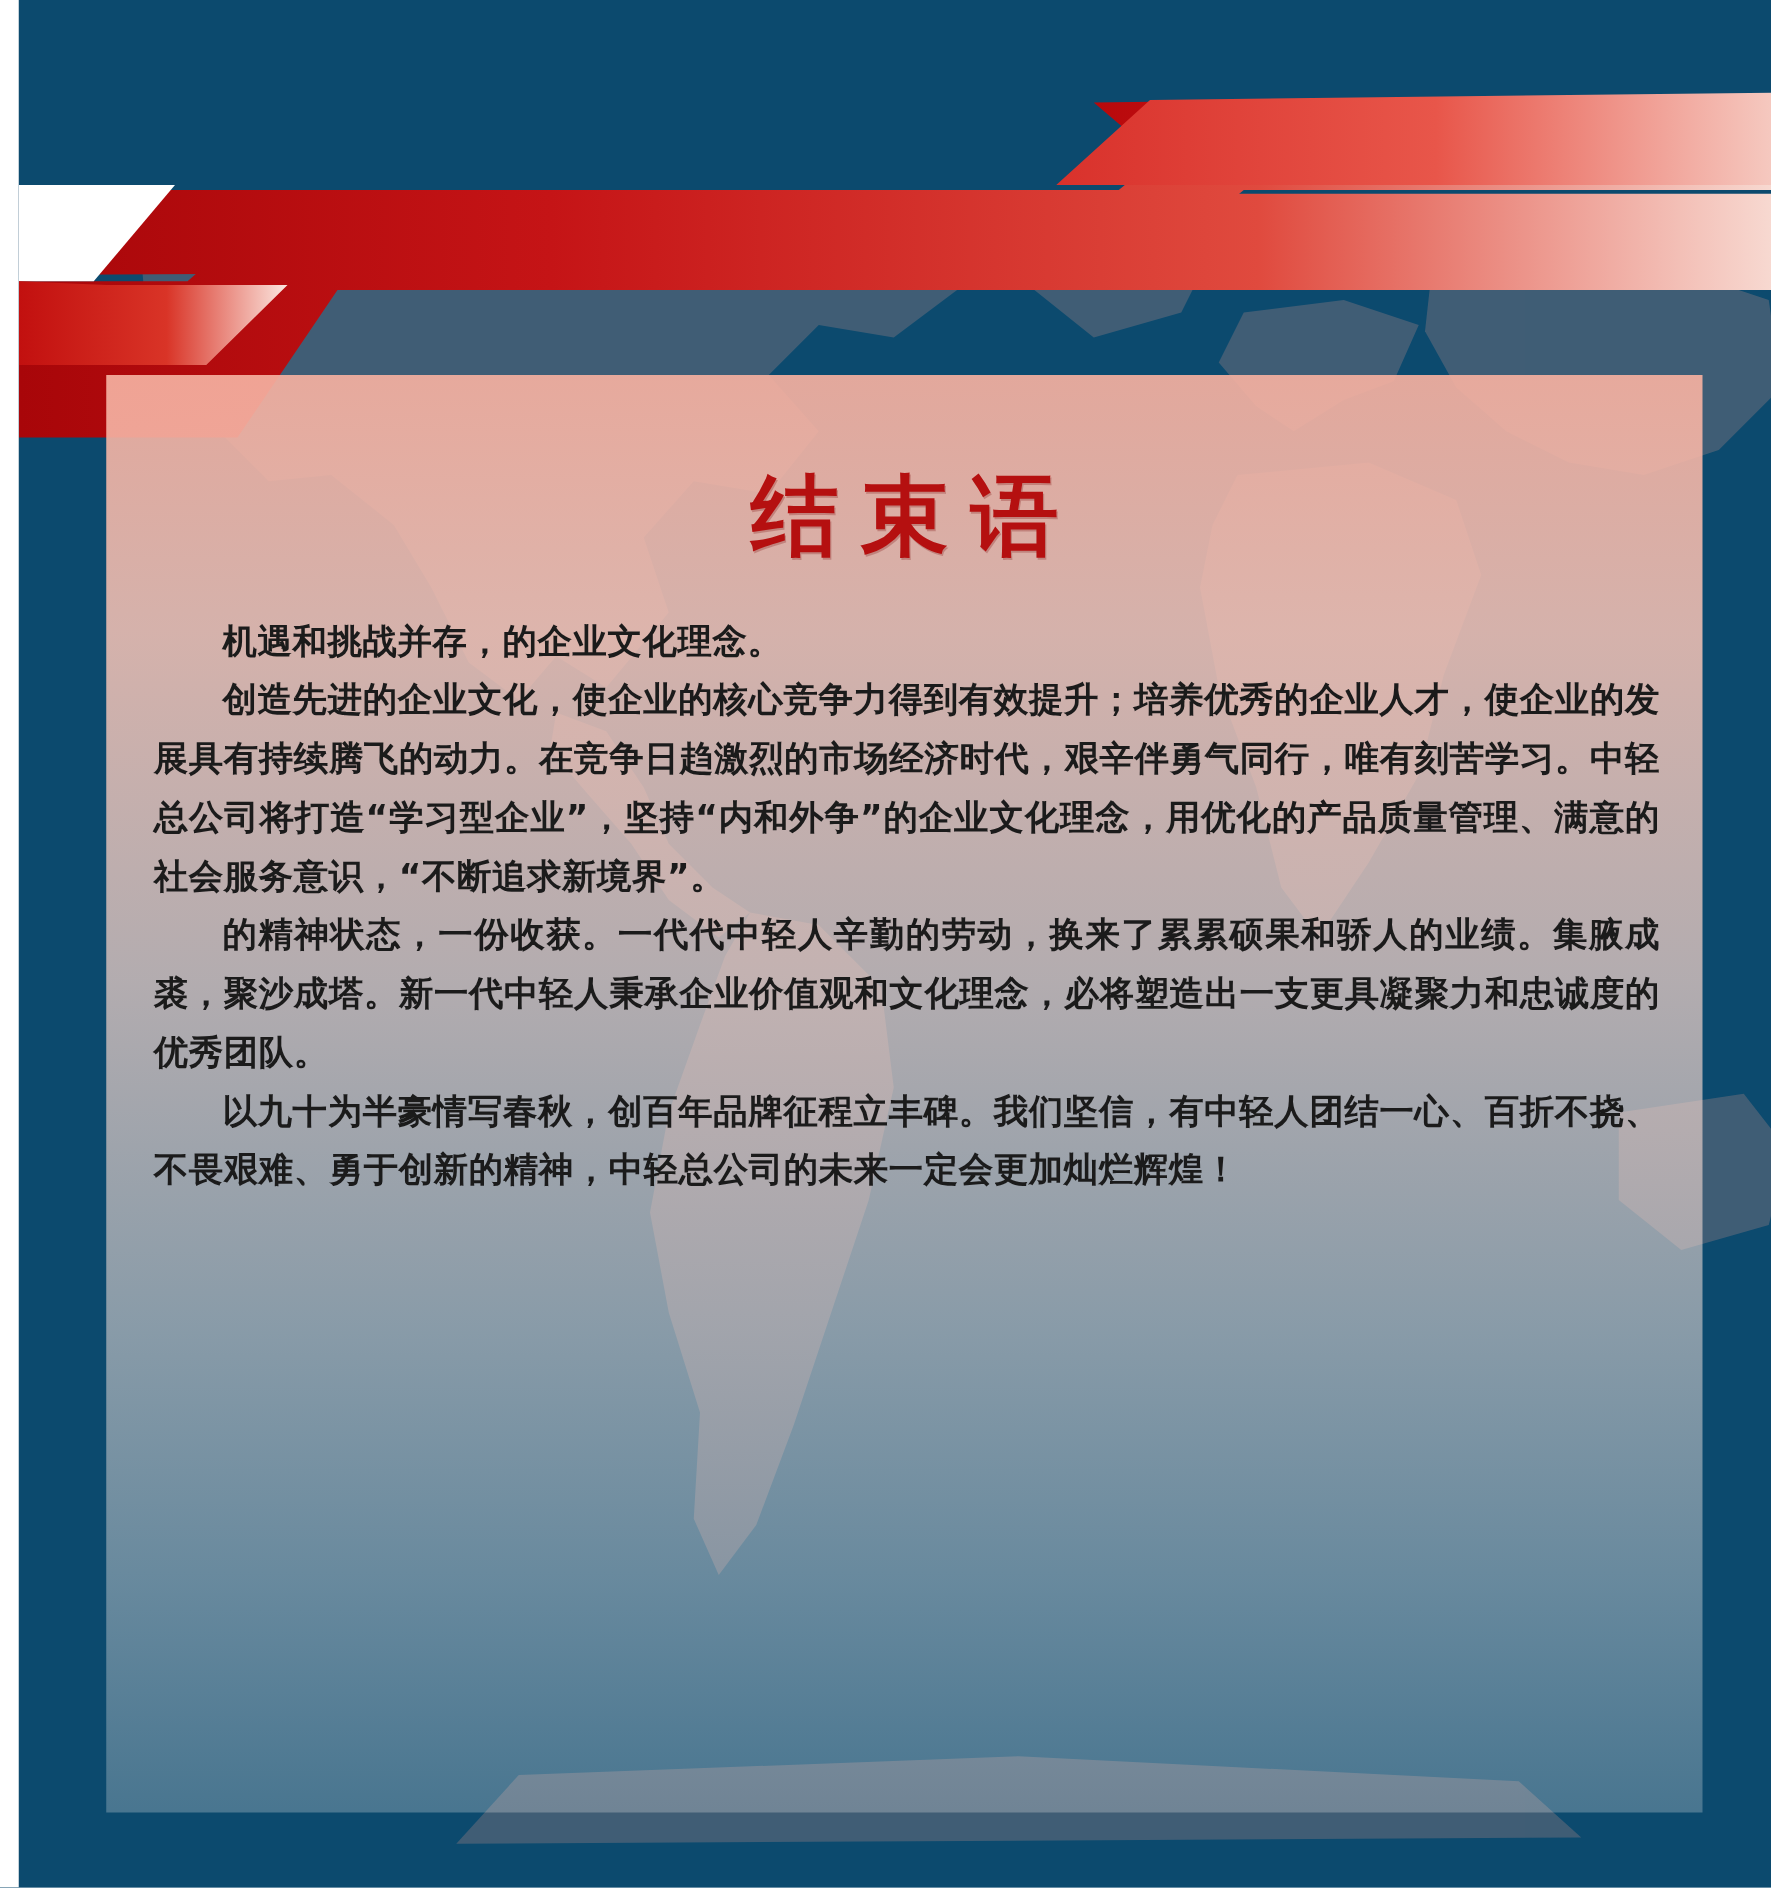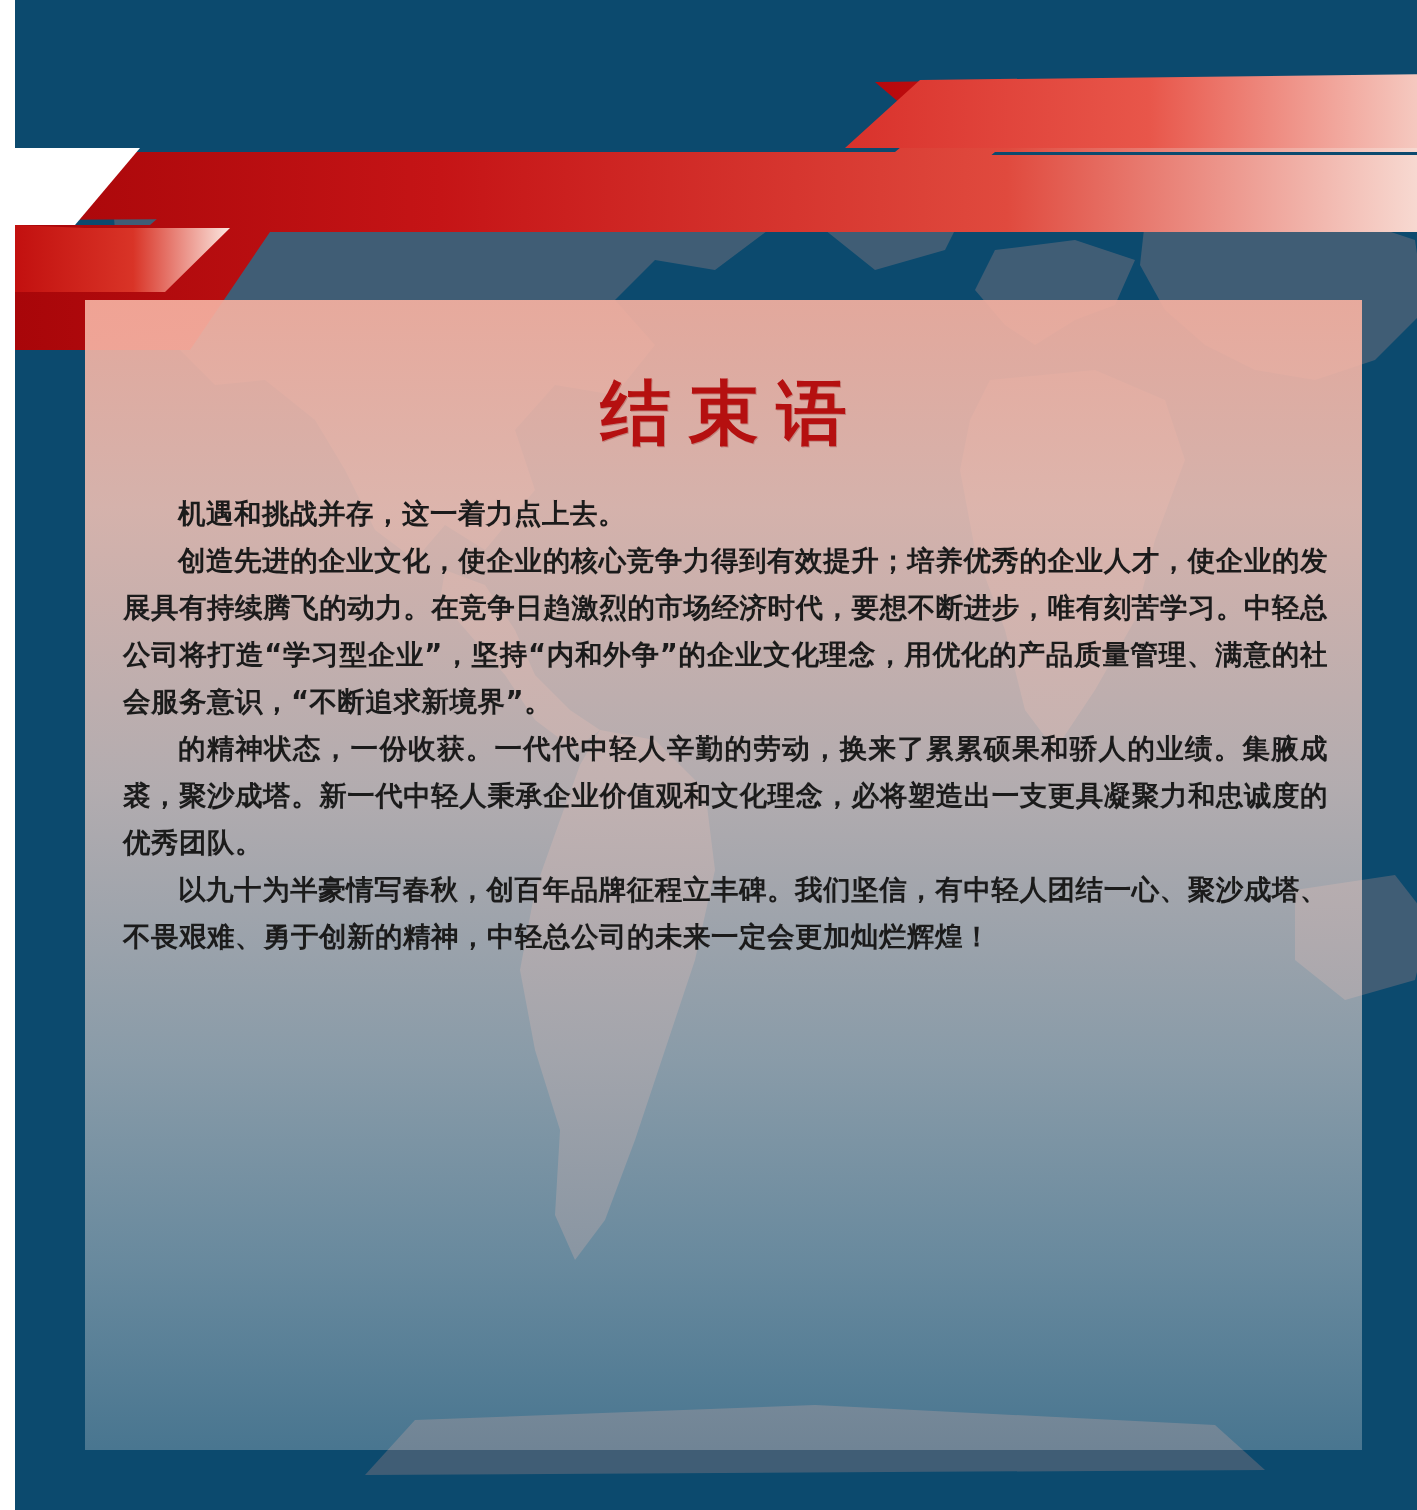--- a/index.html
+++ b/index.html
@@ -161,20 +161,20 @@
     <path d="M0 225 L135 225 L215 155 L1417 155 L1417 232 L255 232 L175 350 L0 350 Z" fill="url(#redGrad2)"></path>
 
     <path d="M0 148 L125 148 L60 225 L0 225 Z" fill="#ffffff"></path>
     <path d="M0 225 L0 292 L150 292 L215 228 L70 228 Z" fill="url(#redGrad3)"></path>
   </svg>
 
   <div class="content-panel">
     <div class="title">结束语</div>
 
     <div class="body-text">
-      <p>机遇和挑战并存，这一着力点上去。</p>
-      <p>创造先进的企业文化，使企业的核心竞争力得到有效提升；培养优秀的企业人才，使企业的发展具有持续腾飞的动力。在竞争日趋激烈的市场经济时代，要想不断进步，唯有刻苦学习。中轻总公司将打造“学习型企业”，坚持“内和外争”的企业文化理念，用优化的产品质量管理、满意的社会服务意识，“不断追求新境界”。</p>
+      <p>机遇和挑战并存，的企业文化理念。</p>
+      <p>创造先进的企业文化，使企业的核心竞争力得到有效提升；培养优秀的企业人才，使企业的发展具有持续腾飞的动力。在竞争日趋激烈的市场经济时代，艰辛伴勇气同行，唯有刻苦学习。中轻总公司将打造“学习型企业”，坚持“内和外争”的企业文化理念，用优化的产品质量管理、满意的社会服务意识，“不断追求新境界”。</p>
       <p>的精神状态，一份收获。一代代中轻人辛勤的劳动，换来了累累硕果和骄人的业绩。集腋成裘，聚沙成塔。新一代中轻人秉承企业价值观和文化理念，必将塑造出一支更具凝聚力和忠诚度的优秀团队。</p>
-      <p>以九十为半豪情写春秋，创百年品牌征程立丰碑。我们坚信，有中轻人团结一心、聚沙成塔、不畏艰难、勇于创新的精神，中轻总公司的未来一定会更加灿烂辉煌！</p>
+      <p>以九十为半豪情写春秋，创百年品牌征程立丰碑。我们坚信，有中轻人团结一心、百折不挠、不畏艰难、勇于创新的精神，中轻总公司的未来一定会更加灿烂辉煌！</p>
     </div>
   </div>
 
 </div>
 
 </body></html>

